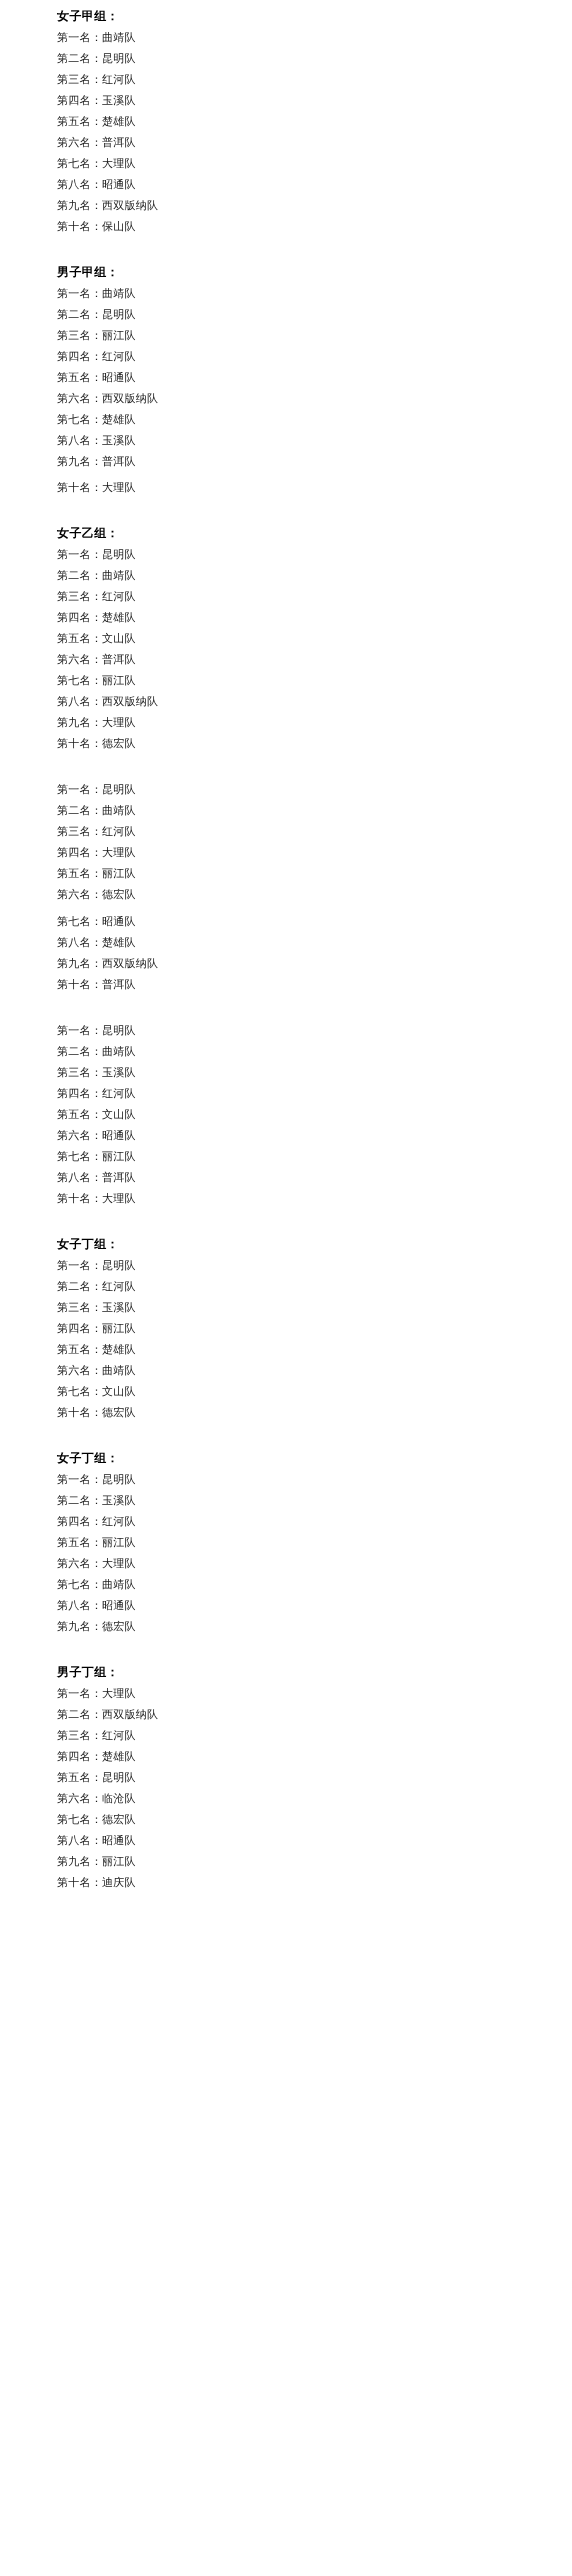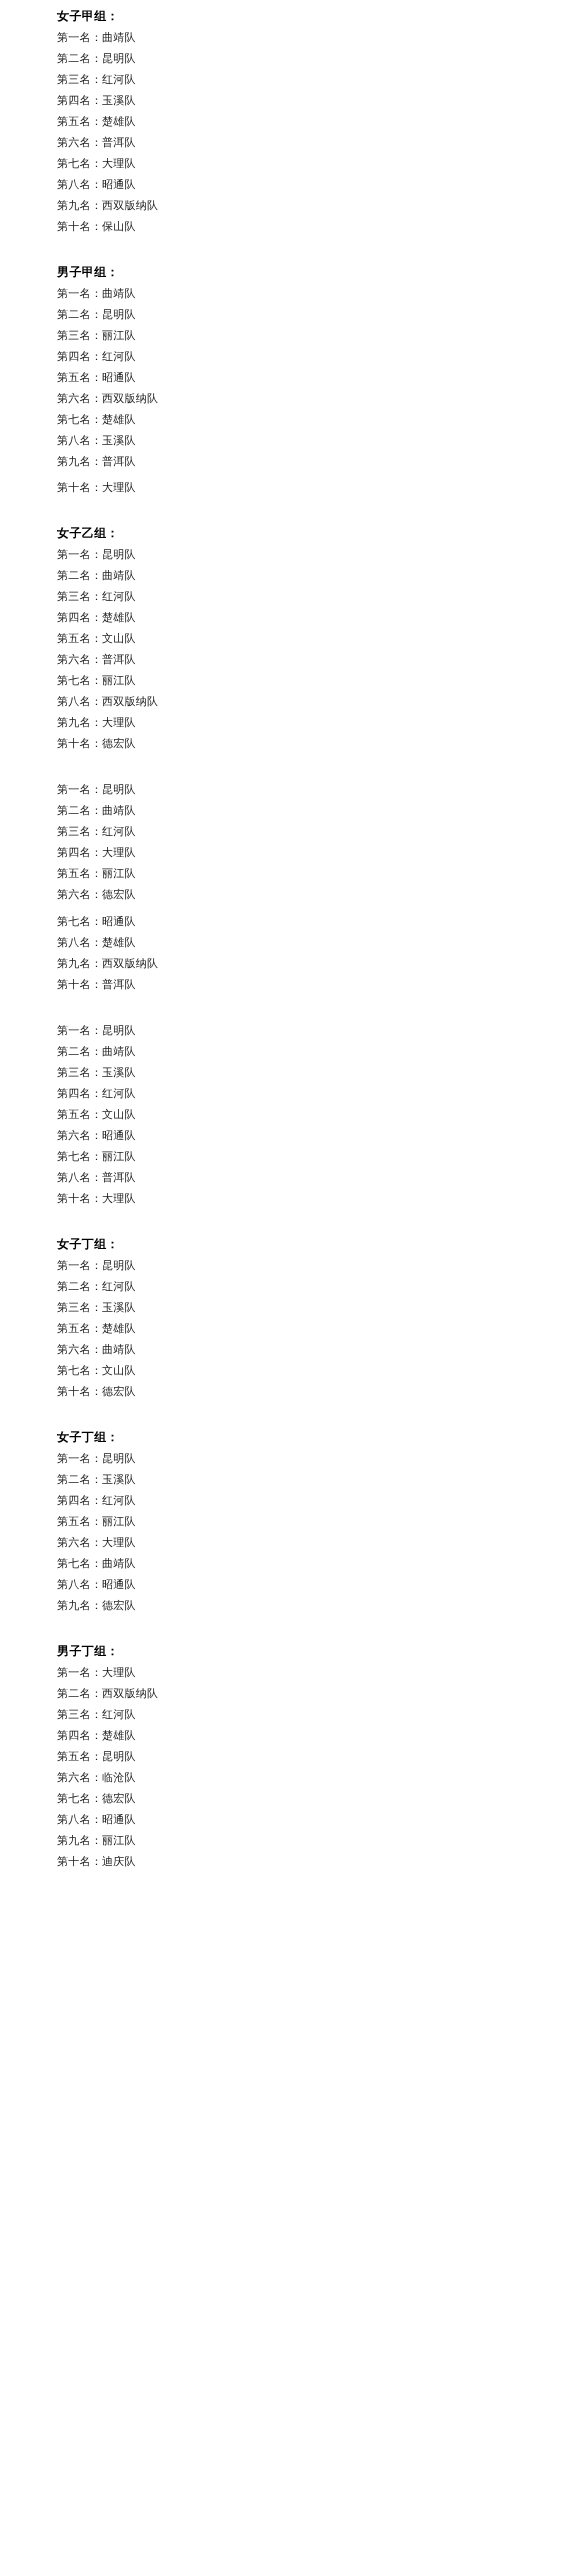--- a/index.html
+++ b/index.html
@@ -127,20 +127,21 @@
         <li class="rank-item"><span>第八名</span><span class="sep">：</span><span>普洱队</span></li>
         <li class="rank-item"><span>第十名</span><span class="sep">：</span><span>大理队</span></li>
       </ul>
     </div>
     <div class="group">
       <div class="group-title">女子丁组：</div>
       <ul class="rank-list">
         <li class="rank-item"><span>第一名</span><span class="sep">：</span><span>昆明队</span></li>
         <li class="rank-item"><span>第二名</span><span class="sep">：</span><span>红河队</span></li>
         <li class="rank-item"><span>第三名</span><span class="sep">：</span><span>玉溪队</span></li>
+        <li class="rank-item"><span>第四名</span><span class="sep">：</span><span>丽江队</span></li>
         <li class="rank-item"><span>第五名</span><span class="sep">：</span><span>楚雄队</span></li>
         <li class="rank-item"><span>第六名</span><span class="sep">：</span><span>曲靖队</span></li>
         <li class="rank-item"><span>第七名</span><span class="sep">：</span><span>文山队</span></li>
         <li class="rank-item"><span>第十名</span><span class="sep">：</span><span>德宏队</span></li>
       </ul>
     </div>
     <div class="group">
       <div class="group-title">女子丁组：</div>
       <ul class="rank-list">
         <li class="rank-item"><span>第一名</span><span class="sep">：</span><span>昆明队</span></li>

